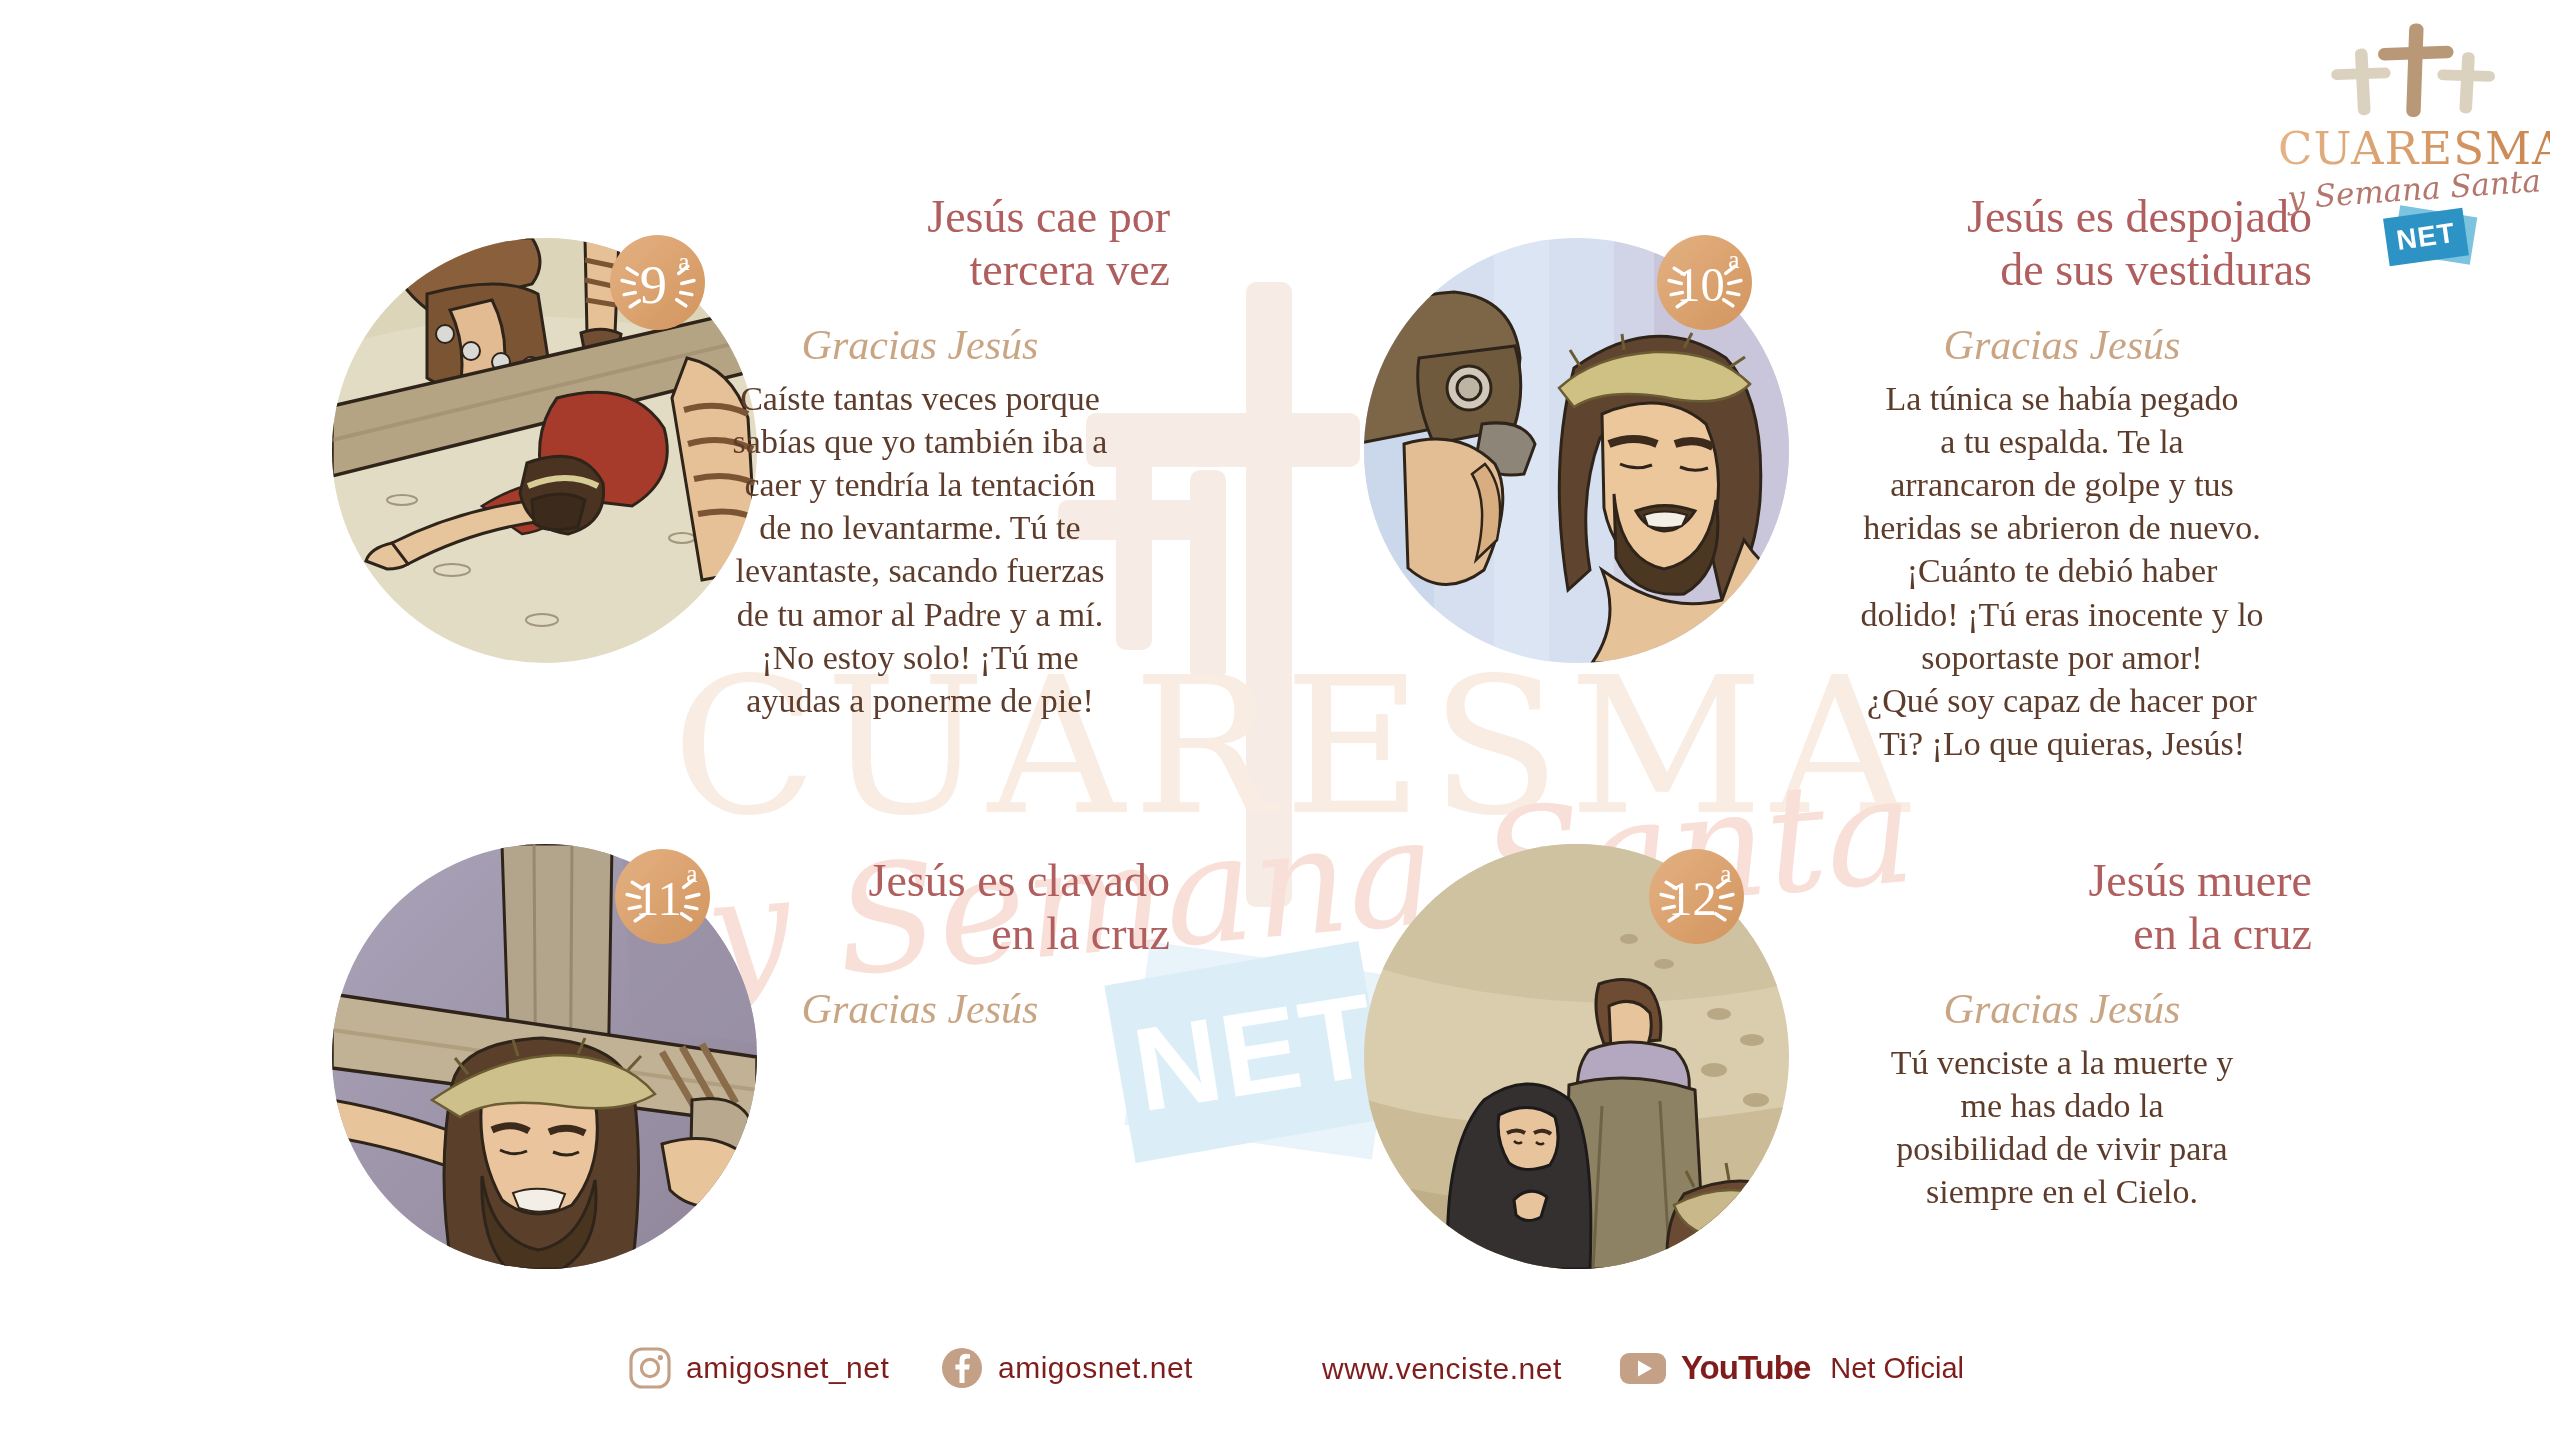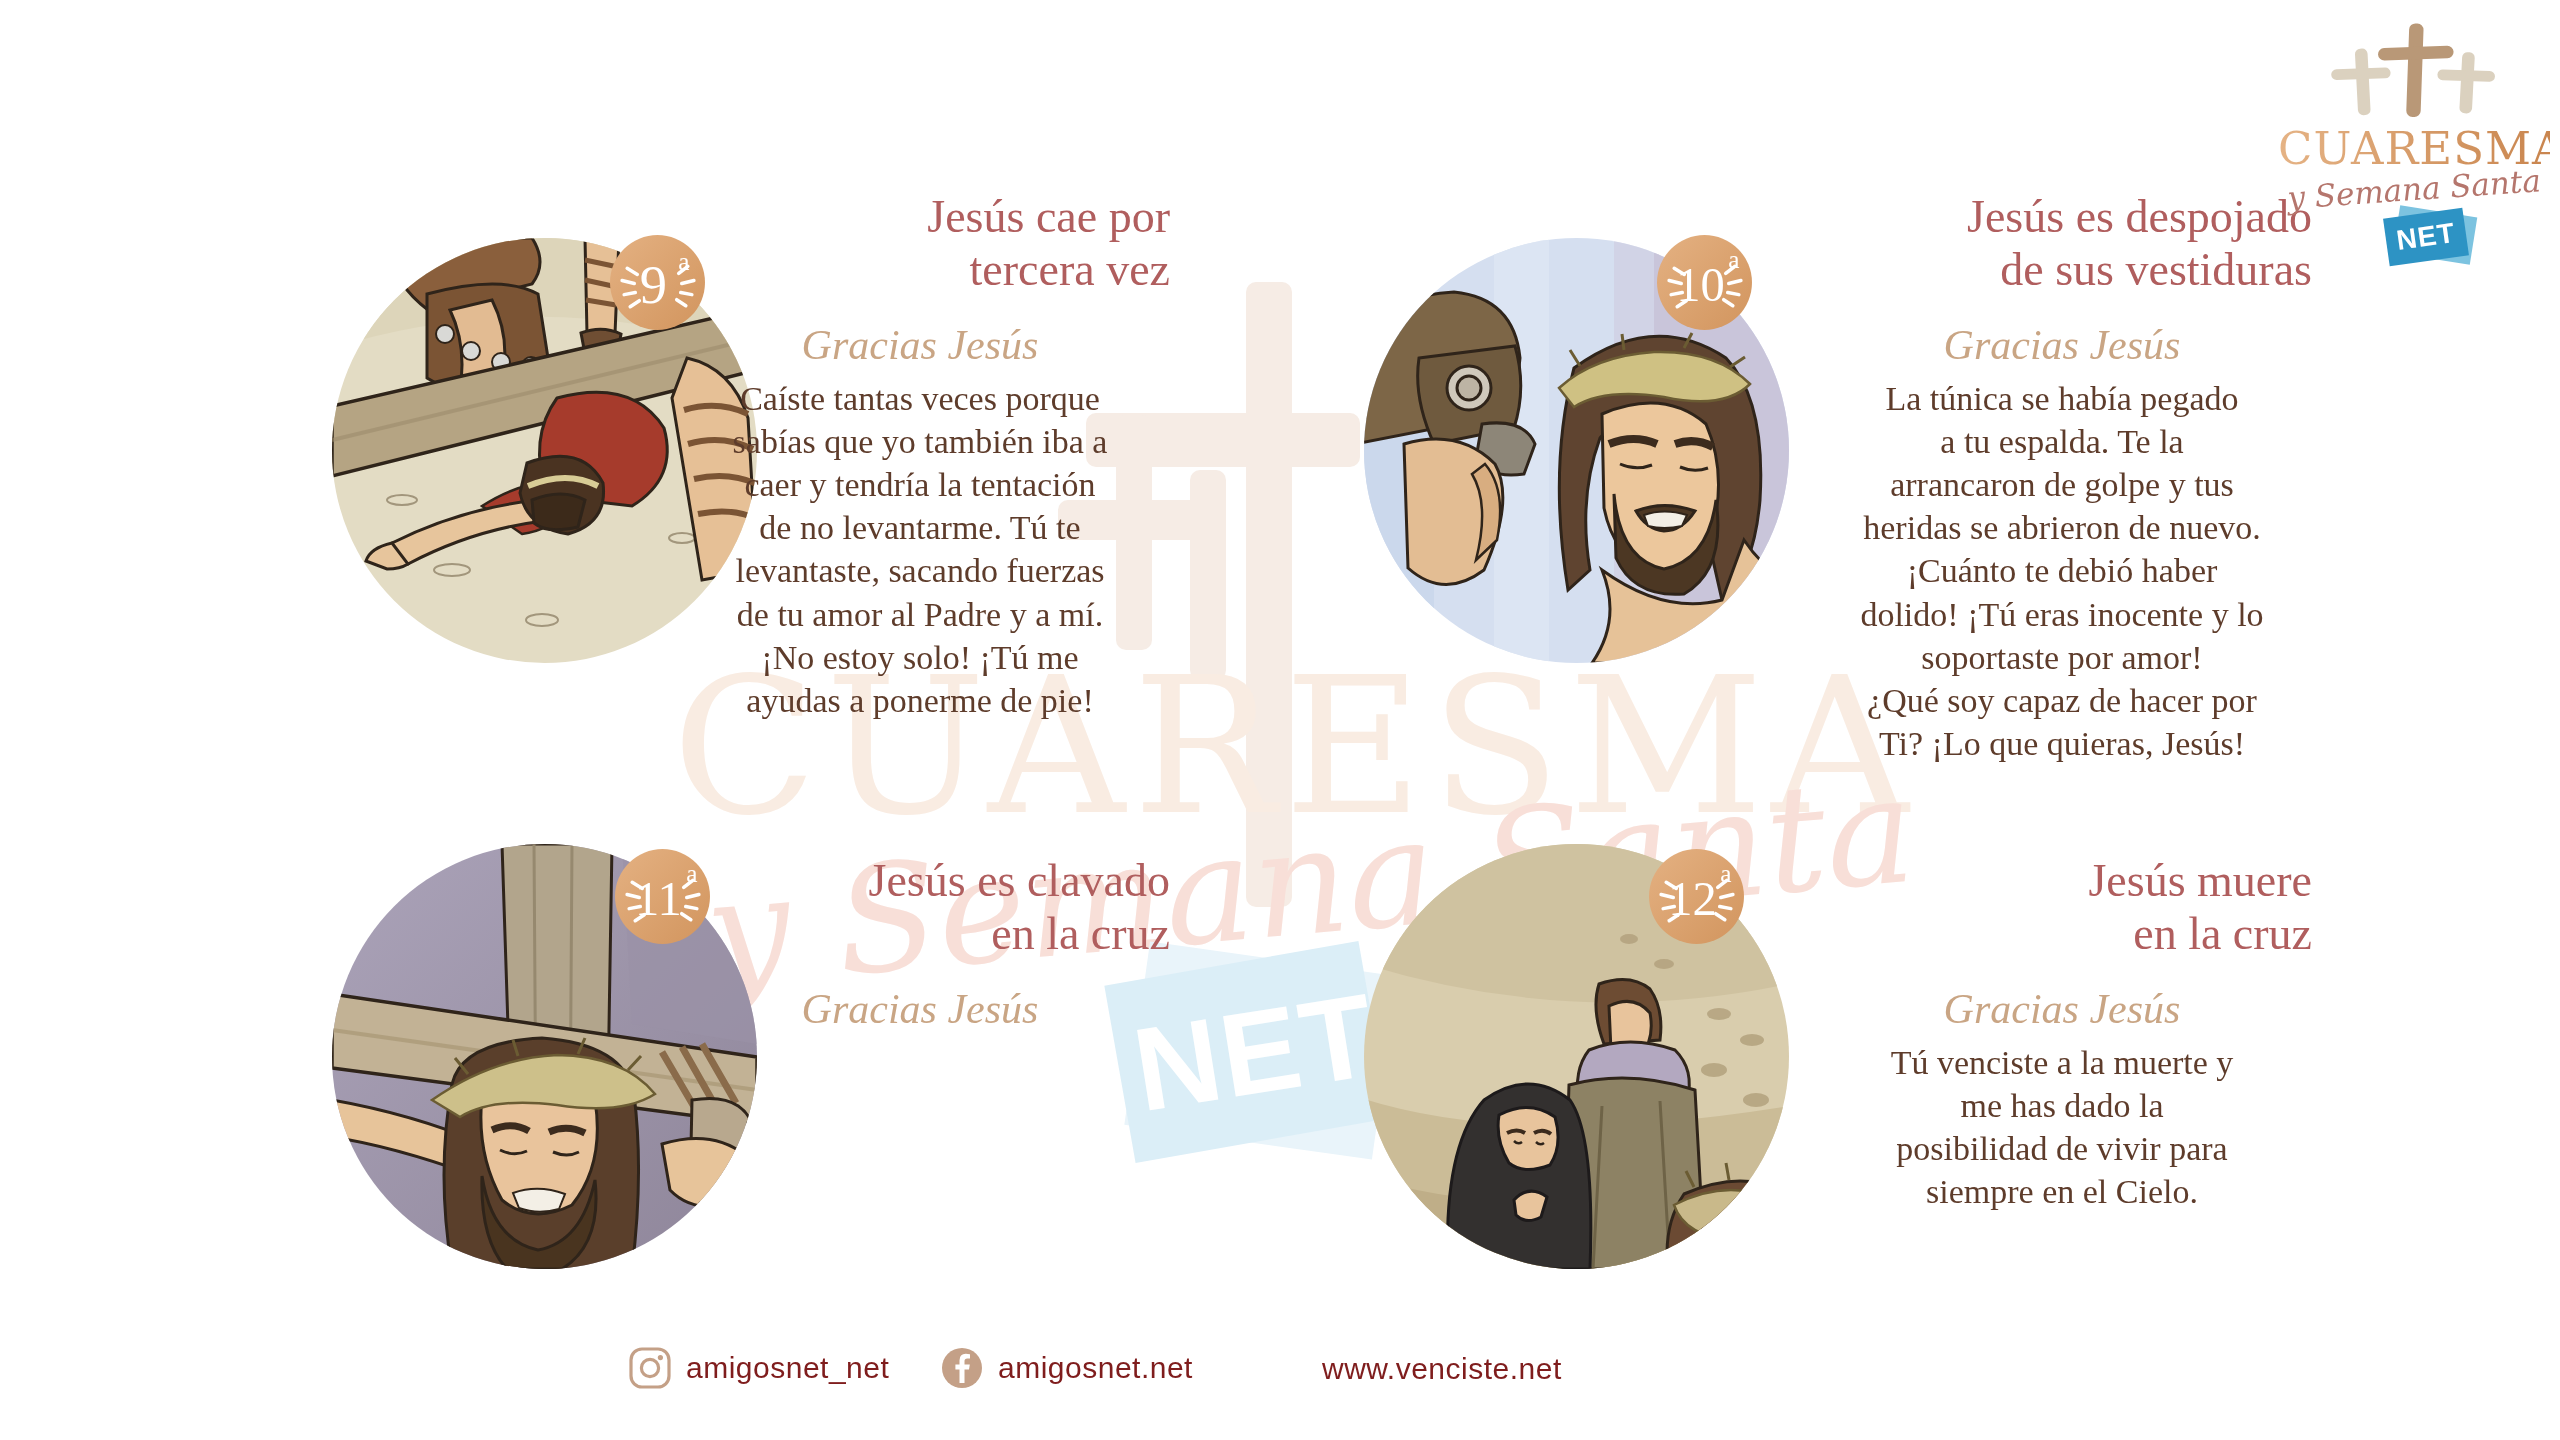--- a/index.html
+++ b/index.html
@@ -430,14 +430,22 @@
       <circle cx="22" cy="22" r="20" fill="#c4a087"></circle>
       <path d="M24.5 37 L24.5 23.5 L29 23.5 L29.8 18.5 L24.5 18.5 L24.5 15 Q24.5 12.5 27.2 12.5 L30 12.5 L30 8.2 Q28 7.8 25.8 7.8 Q19.5 7.8 19.5 14.3 L19.5 18.5 L15.4 18.5 L15.4 23.5 L19.5 23.5 L19.5 37 Z" fill="#ffffff"></path>
     </svg>
     <span class="footer-label">amigosnet.net</span>
   </div>
 
   <div class="footer-item fi3">
     <span class="footer-label">www.venciste.net</span>
   </div>
 
+  <div class="footer-item fi4">
+    <svg width="47" height="44" viewBox="0 0 47 44">
+      <rect x="0" y="7" width="46" height="31" rx="9" fill="#c4a087"></rect>
+      <polygon points="18,14.5 18,30.5 32,22.5" fill="#ffffff"></polygon>
+    </svg>
+    <span class="yt-brand">YouTube</span>
+    <span class="yt-handle">Net Oficial</span>
+  </div>
 
 </div>
 
 </body></html>

